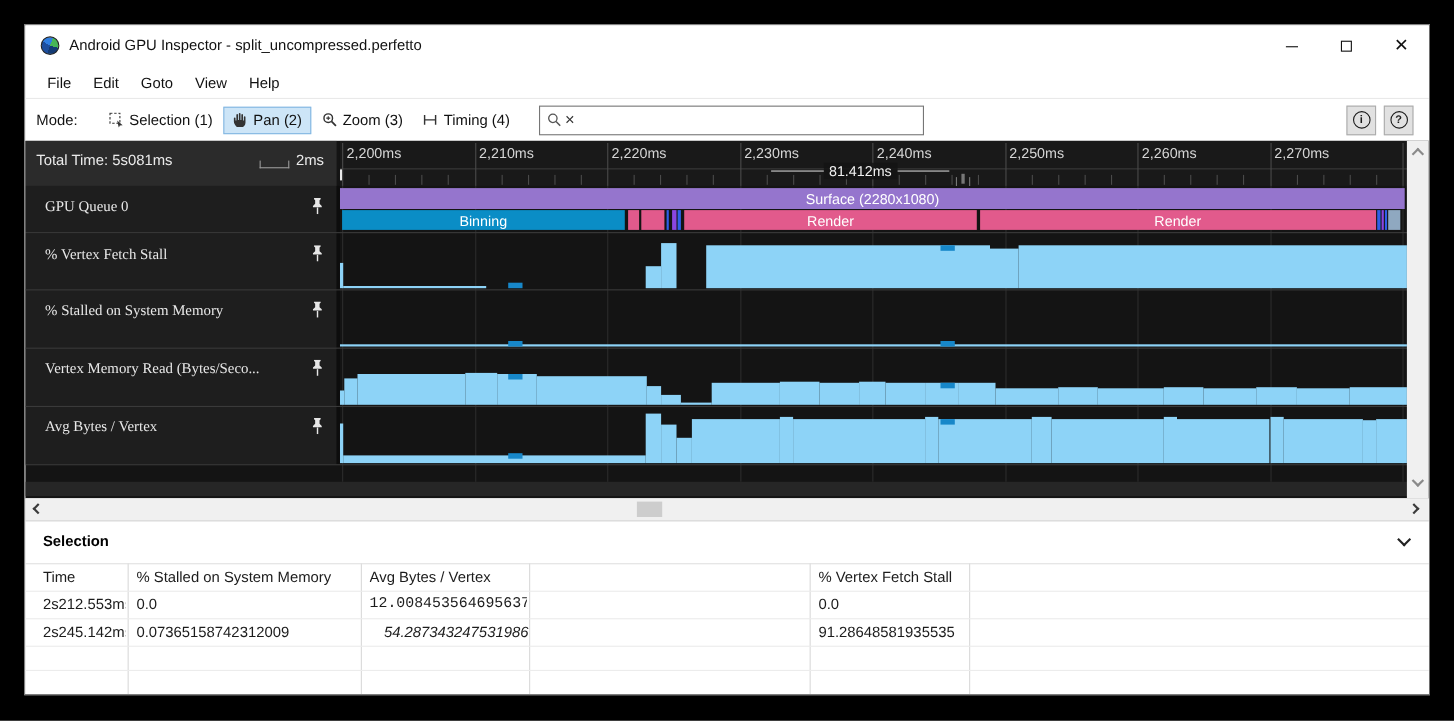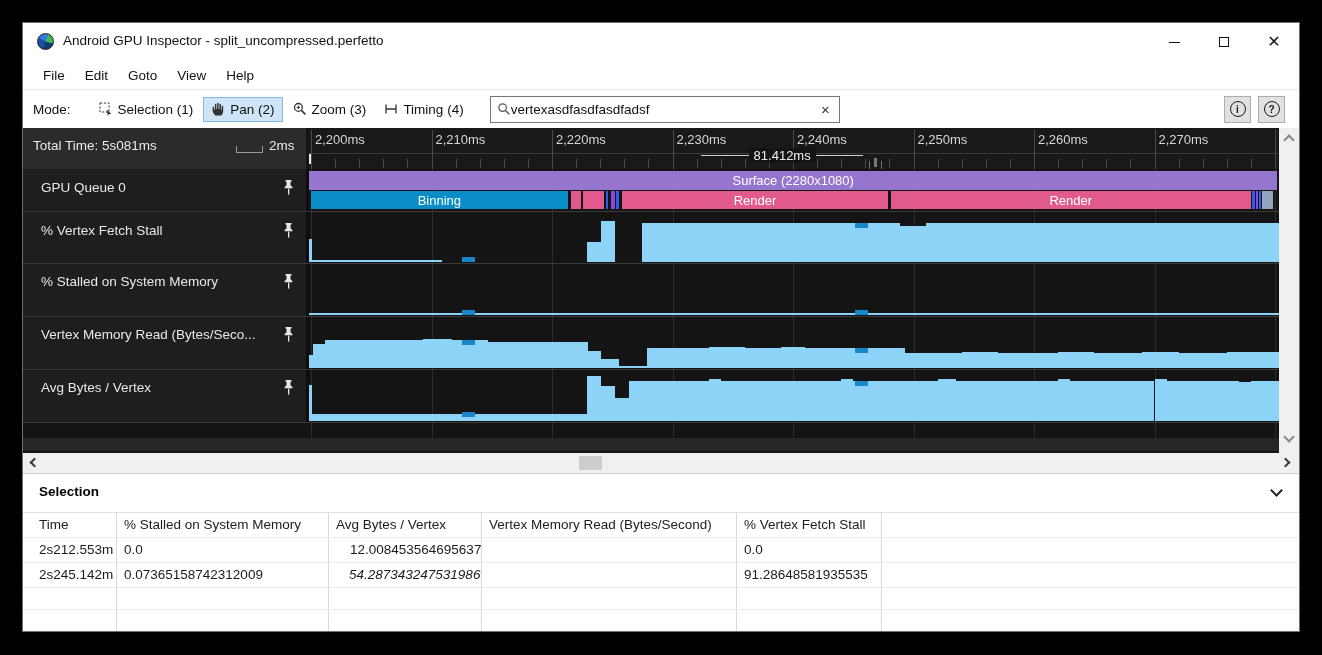--- a/index.html
+++ b/index.html
@@ -62,21 +62,21 @@
   .measure { position:absolute; top:20px; height:14px; display:flex; align-items:center; z-index:5; }
   .measure .mline { flex:1; height:1px; background:#cfcfcf; }
   .measure .mtext { font-size:13px; color:#f0f0f0; padding:0 5px; background:rgba(20,20,20,.85); white-space:nowrap; }
   .hover-cursor { position:absolute; left:560px; top:33px; width:13px; height:11px; z-index:6;
                   border:1px solid #8f8f8f; border-top:none; opacity:.8; }
   .hover-cursor:before { content:""; position:absolute; left:4px; top:-3px; width:3px; height:9px; background:#8f8f8f; }
   .grid-v { position:absolute; top:41px; height:269px; width:1px; background:#2c2c2c; z-index:0; }
   .row-sep { position:absolute; left:0; width:100%; height:1px; background:#3a3a3a; z-index:3; }
   .row-label-panel { position:absolute; left:0; width:283px; background:#1e1e1e; z-index:2; }
   .panel-gap { position:absolute; left:283px; width:3px; background:#0d0d0d; z-index:2; }
-  .track-label { position:absolute; left:18px; top:11px; font-size:13.5px; color:#e8e8e8; white-space:nowrap; }
+  .track-label { position:absolute; left:18px; top:11px; font-size:13.5px; color:#e8e8e8; white-space:nowrap;font-family:Liberation Serif, serif; }
   .pin { position:absolute; right:12px; top:11px; }
   .slice { position:absolute; overflow:hidden; display:flex; align-items:center; justify-content:center; z-index:1; }
   .slice span { font-size:13px; color:#fff; white-space:nowrap; }
   .cseg { position:absolute; background:#8dd3f7; z-index:1; }
   .cmark { position:absolute; width:13px; height:5px; background:#1787c9; z-index:2; }
   .empty-strip { position:absolute; left:0; top:310px; width:100%; height:13px; background:#262626; z-index:1; }
   .vscroll { position:absolute; right:0; top:0; width:20px; height:325px; background:#f0f0f0; z-index:7; }
   .chev { display:block; width:8px; height:8px; border-right:2px solid #8a8a8a; border-bottom:2px solid #8a8a8a; }
   .chev.up { transform:rotate(-135deg); margin:8px auto 0; }
   .chev.down { transform:rotate(45deg); position:absolute; bottom:12px; left:6px; }
@@ -153,21 +153,20 @@
       <svg width="14" height="14" viewBox="0 0 14 14">
           <path d="M2 2.5v9M12 2.5v9M2 7h10" stroke="#333" stroke-width="1.3" fill="none"></path>
         </svg>
       <span>Timing (4)</span>
     </div>
     <div class="search-box">
       <svg width="14" height="14" viewBox="0 0 14 14">
           <circle cx="5.6" cy="5.6" r="3.8" fill="none" stroke="#555" stroke-width="1.2"></circle>
           <path d="M8.5 8.5l3.8 3.8" stroke="#555" stroke-width="1.4"></path>
         </svg>
-      <input type="text" value="vertexasdfasdfasdfadsf" style="">
       <span class="clear-x">×</span>
     </div>
     <div class="tb-spacer"></div>
     <div class="round-btn">
         <span class="circ">i</span>
       </div>
     <div class="round-btn">
         <span class="circ">?</span>
       </div>
   </div>
@@ -391,26 +390,25 @@
     <div class="sel-chev"></div>
     <div class="sel-table" id="sel-table">
         <div class="tcol-line" style="left: 93px; top: 0px; height: 122px;"></div>
         <div class="tcol-line" style="left: 305px; top: 0px; height: 122px;"></div>
         <div class="tcol-line" style="left: 458px; top: 0px; height: 122px;"></div>
         <div class="tcol-line" style="left: 713px; top: 0px; height: 122px;"></div>
         <div class="tcol-line" style="left: 858px; top: 0px; height: 122px;"></div>
         <div class="tcell" style="left: 16px; top: 5px; width: 75px;">Time</div>
         <div class="tcell" style="left: 101px; top: 5px; width: 202px;">% Stalled on System Memory</div>
         <div class="tcell" style="left: 313px; top: 5px; width: 143px;">Avg Bytes / Vertex</div>
-        <div class="tcell" style="left: 466px; top: 5px; width: 245px;">Vertex Memory Read (Bytes/Second)</div>
         <div class="tcell" style="left: 721px; top: 5px; width: 135px;">% Vertex Fetch Stall</div>
         <div class="trow-line" style="top: 25px;"></div>
         <div class="tcell" style="left: 16px; top: 30px; width: 75px;">2s212.553ms</div>
         <div class="tcell" style="left: 101px; top: 30px; width: 202px;">0.0</div>
-        <div class="tcell" style="left: 327px; top: 30px; width: 143px;">12.008453564695637</div>
+        <div class="tcell" style="left: 313px; top: 30px; width: 143px; font-family: Liberation Mono, monospace;">12.008453564695637</div>
         <div class="tcell" style="left: 721px; top: 30px; width: 135px;">0.0</div>
         <div class="trow-line" style="top: 50px;"></div>
         <div class="tcell" style="left: 16px; top: 55px; width: 75px;">2s245.142ms</div>
         <div class="tcell" style="left: 101px; top: 55px; width: 202px;">0.07365158742312009</div>
         <div class="tcell" style="left: 326px; top: 55px; width: 143px; font-style: italic;">54.287343247531986</div>
         <div class="tcell" style="left: 721px; top: 55px; width: 135px;">91.28648581935535</div>
         <div class="trow-line" style="top: 75px;"></div>
         <div class="trow-line" style="top: 97px;"></div>
         <div class="trow-line" style="top: 0px; background: rgb(224, 224, 224);"></div>
       </div>

